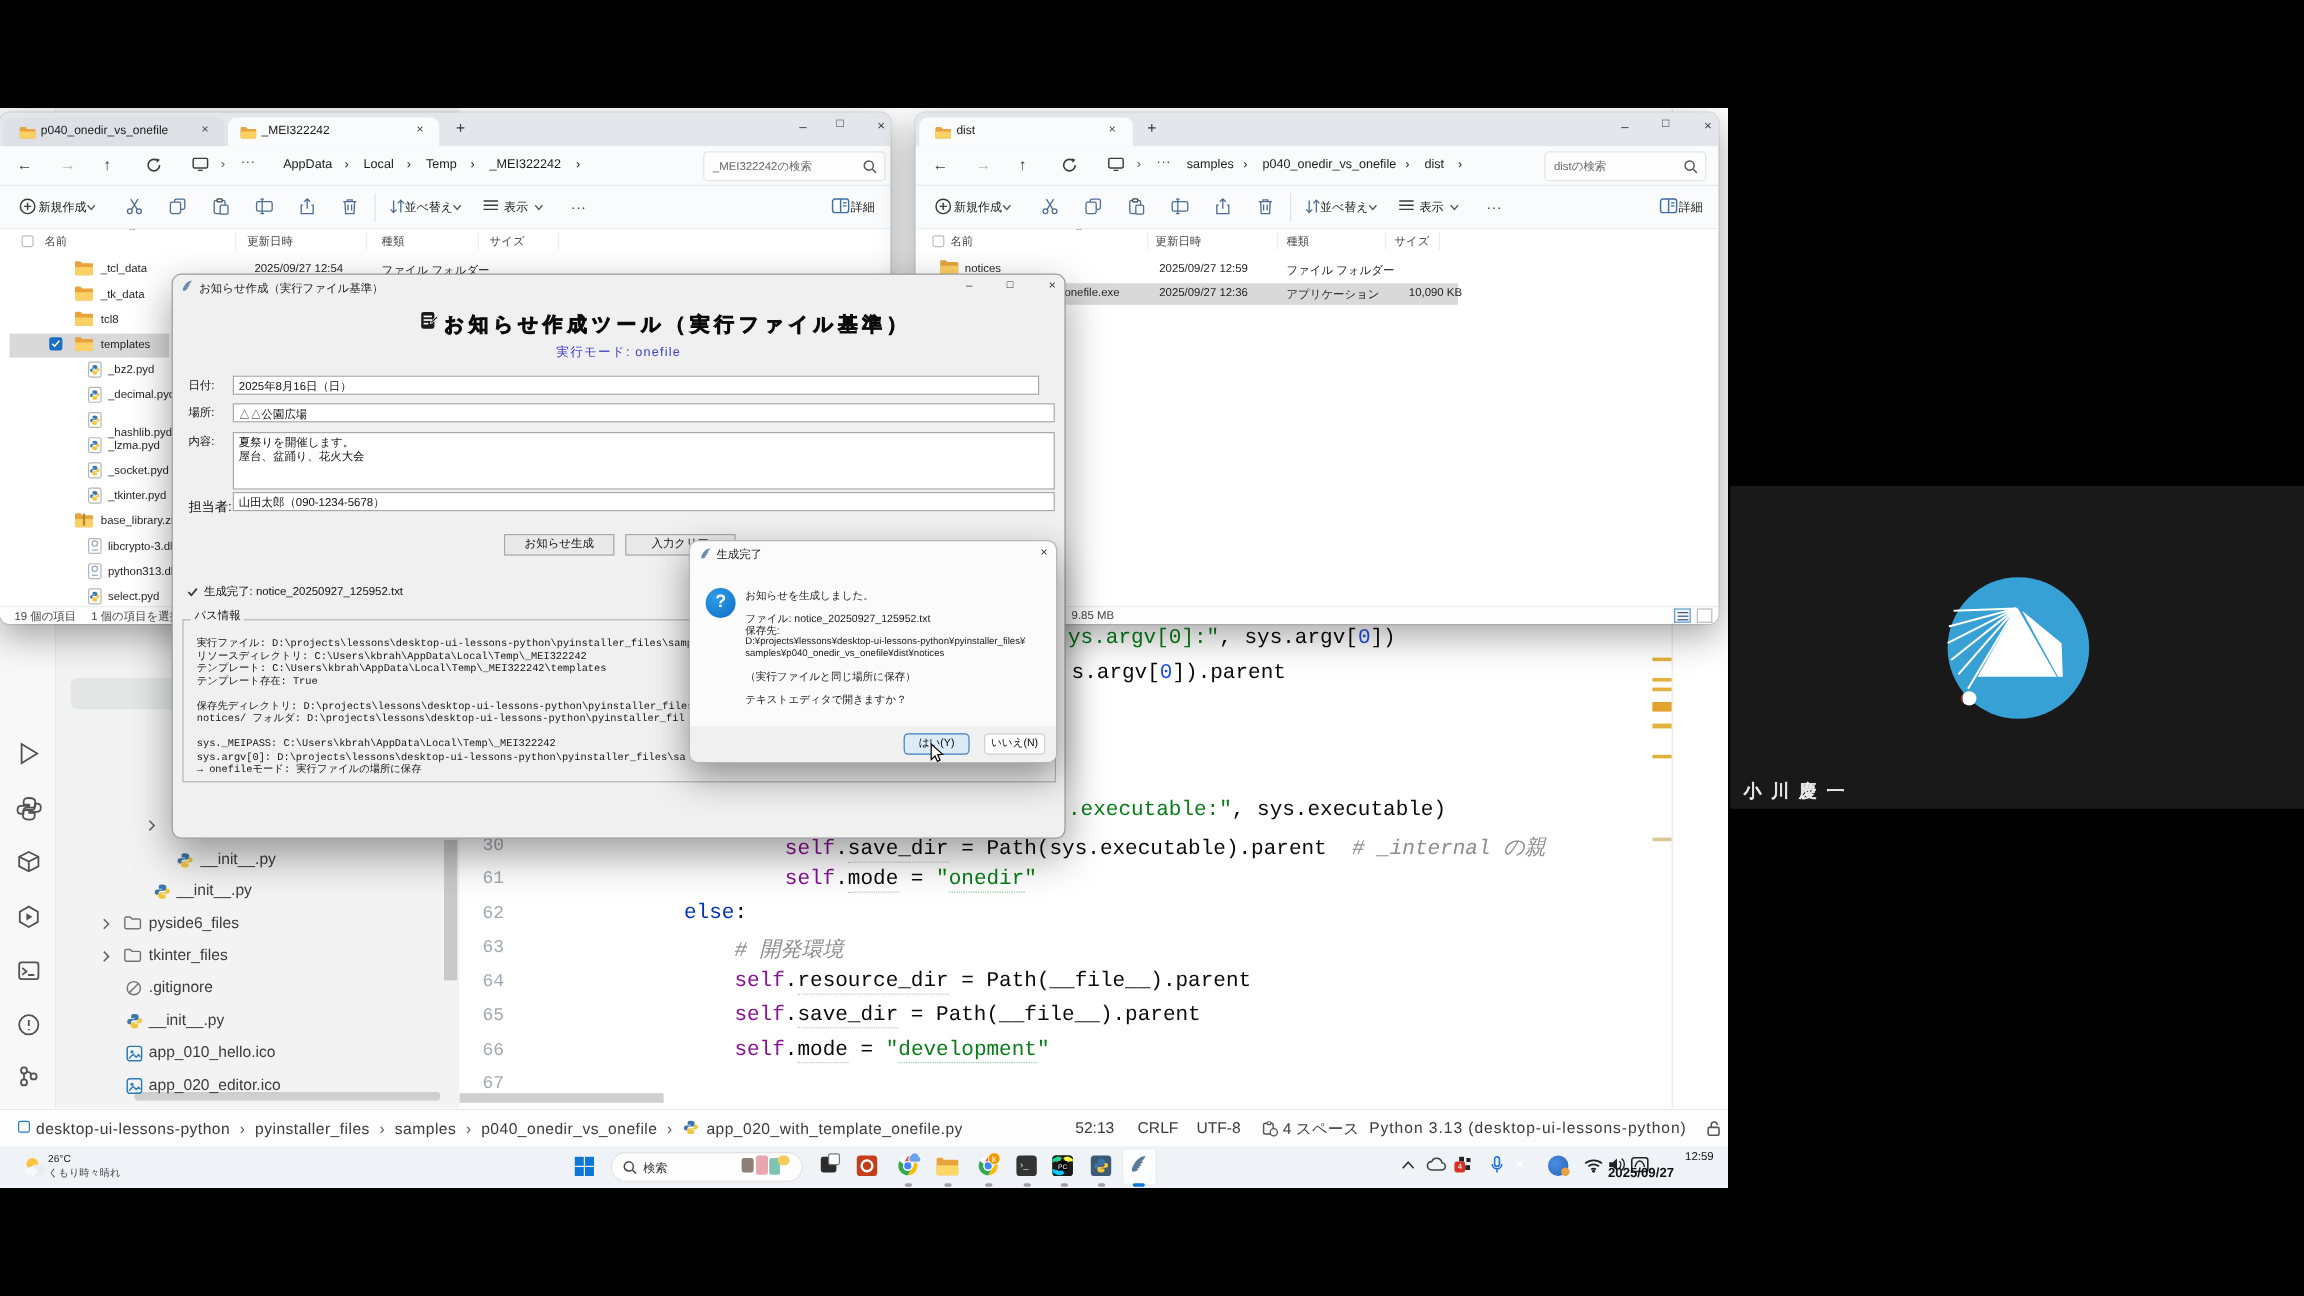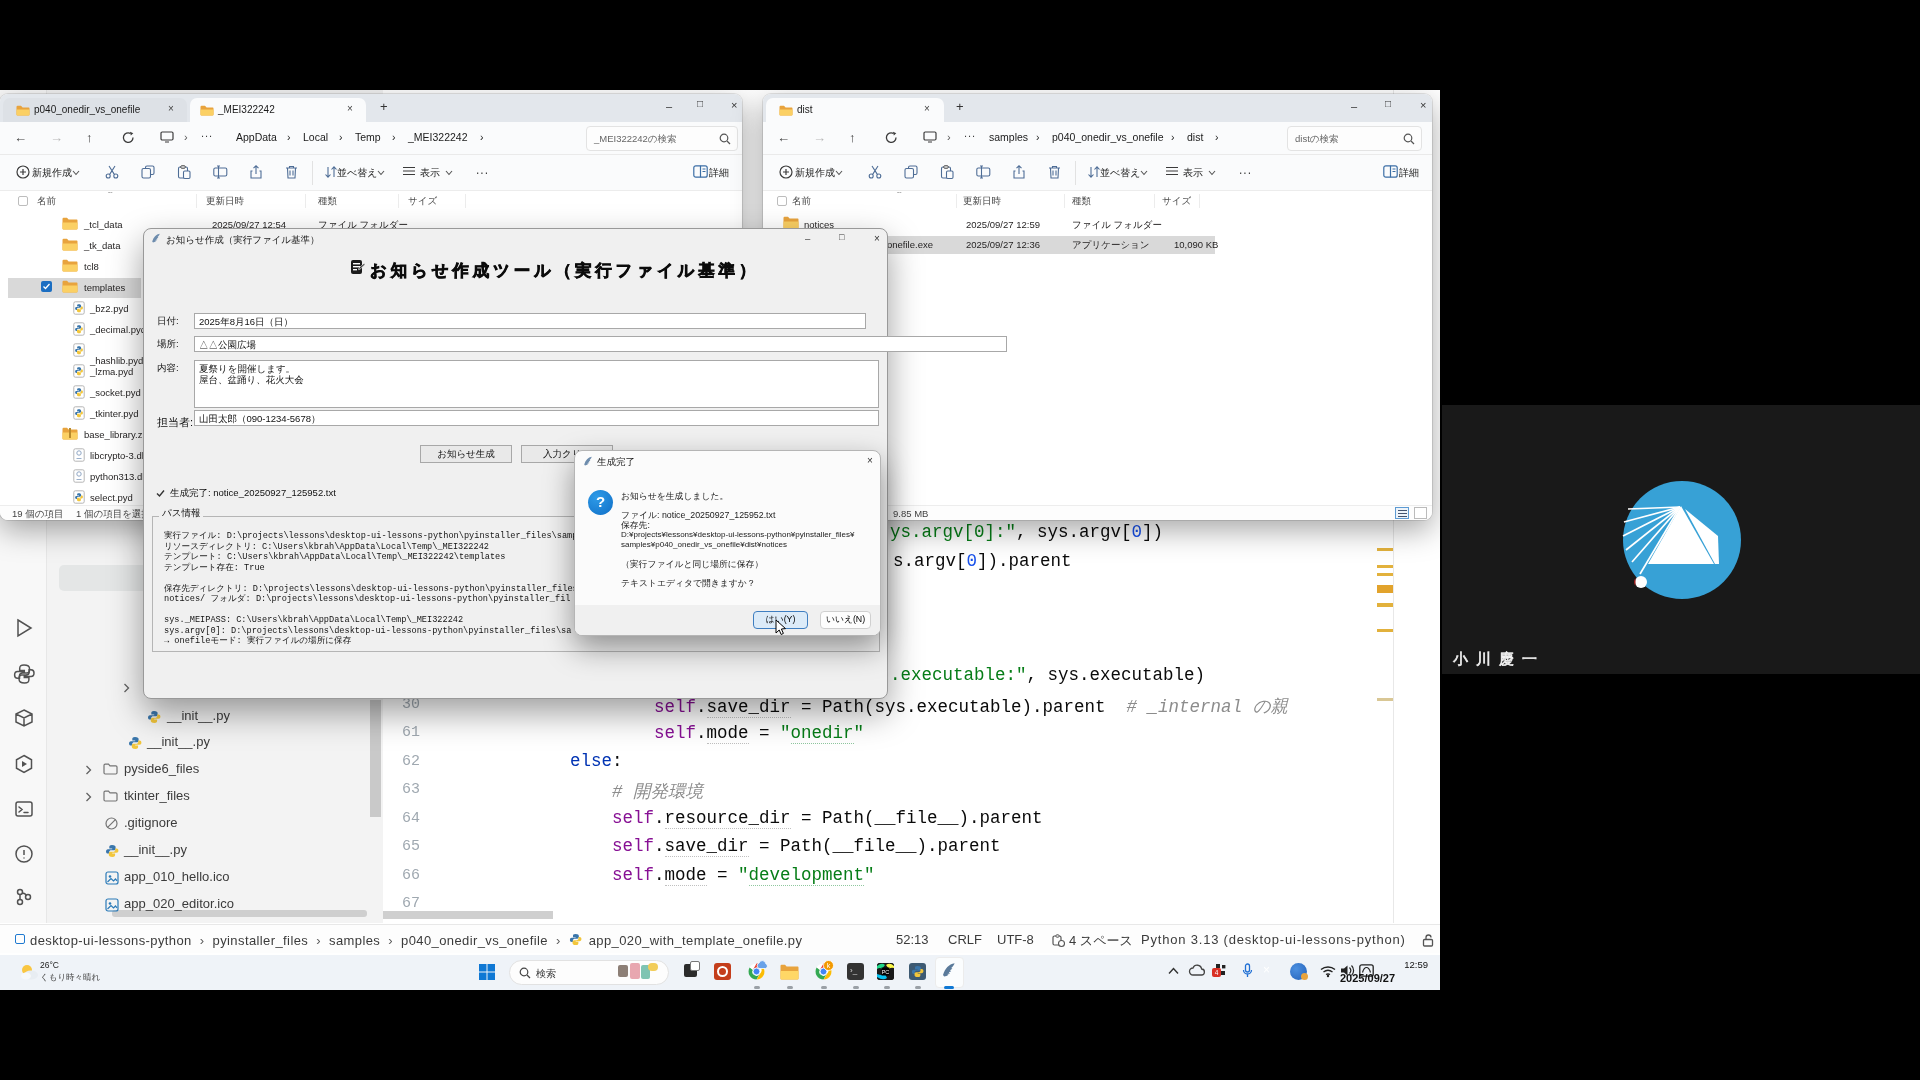--- a/index.html
+++ b/index.html
@@ -687,26 +687,27 @@
     <span class="abs" style="left:730px;top:4px;color:#333;font-size:10px">×</span>
   </div>
   <svg style="left:206px;top:30px" width="15" height="17" viewBox="0 0 15 17">
       <rect x="1" y="1" width="11" height="14" rx="2" fill="#1c1c1c"></rect>
       <rect x="3" y="4" width="7" height="1.4" fill="#fff"></rect>
       <rect x="3" y="7" width="7" height="1.4" fill="#fff"></rect>
       <rect x="3" y="10" width="4" height="1.4" fill="#fff"></rect>
       <path d="M9 9 L14 4.5 L15 5.5 L10 10.2 L8.6 10.6 Z" fill="#1c1c1c" stroke="#fff" stroke-width="0.7"></path>
     </svg>
   <div class="abs" style="left:226px;top:31px;font-size:16.5px;font-weight:bold;color:#0b0b0b;letter-spacing:3.8px;white-space:nowrap;-webkit-text-stroke:0.7px #0b0b0b">お知らせ作成ツール（実行ファイル基準）</div>
+  <div class="abs" style="left:0;right:0;top:58px;text-align:center;font-size:10.5px;color:#4040c8;letter-spacing:1px">実行モード: onefile</div>
   <div class="abs" style="left:13px;top:86px;font-size:9.5px;color:#111">日付:</div>
   <div class="entry" style="left:50px;top:84px;width:672px;height:16px">
       <span class="abs" style="left:4px;top:2px">2025年8月16日（日）</span>
     </div>
   <div class="abs" style="left:13px;top:109px;font-size:9.5px;color:#111">場所:</div>
-  <div class="entry" style="left:50px;top:107px;width:813px;height:16px">
+  <div class="entry" style="left:50px;top:107px;width:685px;height:16px">
       <span class="abs" style="left:4px;top:2px">△△公園広場</span>
     </div>
   <div class="abs" style="left:13px;top:133px;font-size:9.5px;color:#111">内容:</div>
   <div class="entry" style="left:50px;top:131px;width:685px;height:48px">
     <span class="abs" style="left:4px;top:2px">夏祭りを開催します。</span>
     <span class="abs" style="left:4px;top:13px">屋台、盆踊り、花火大会</span>
   </div>
   <div class="abs" style="left:13px;top:186px;font-size:11px;color:#111">担当者:</div>
   <div class="entry" style="left:50px;top:181px;width:685px;height:16px">
       <span class="abs" style="left:4px;top:2px">山田太郎（090-1234-5678）</span>

